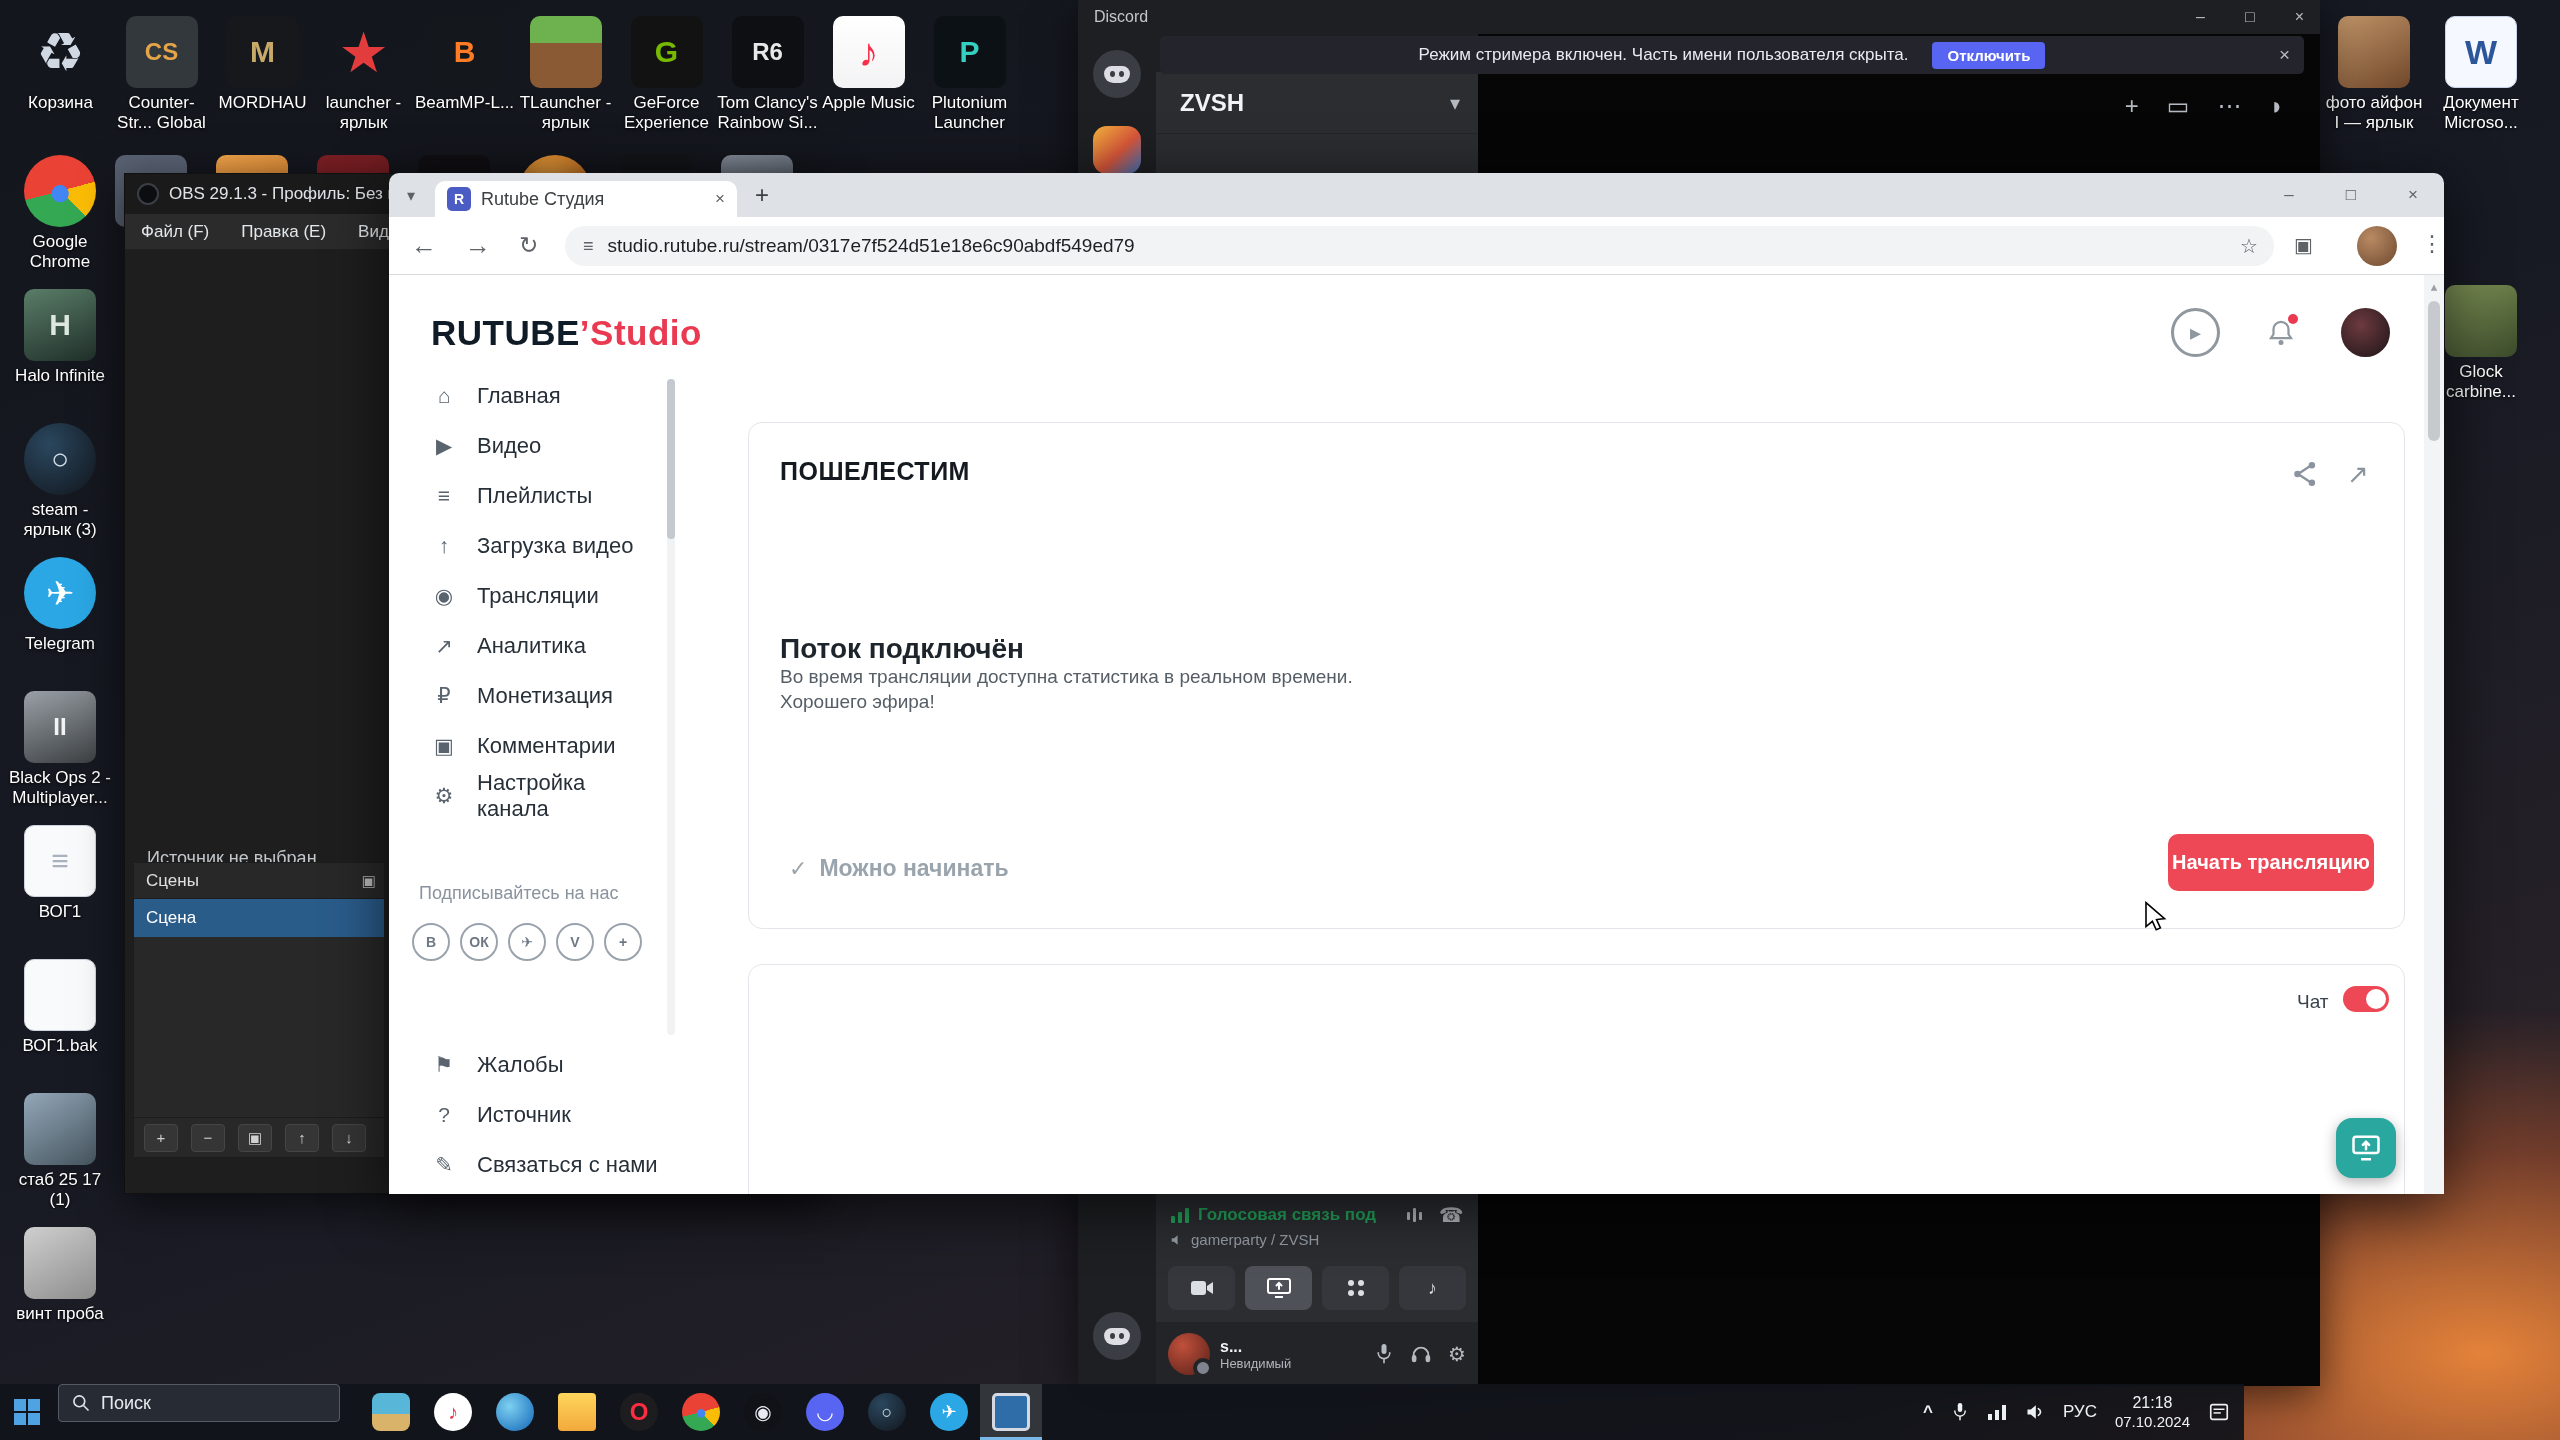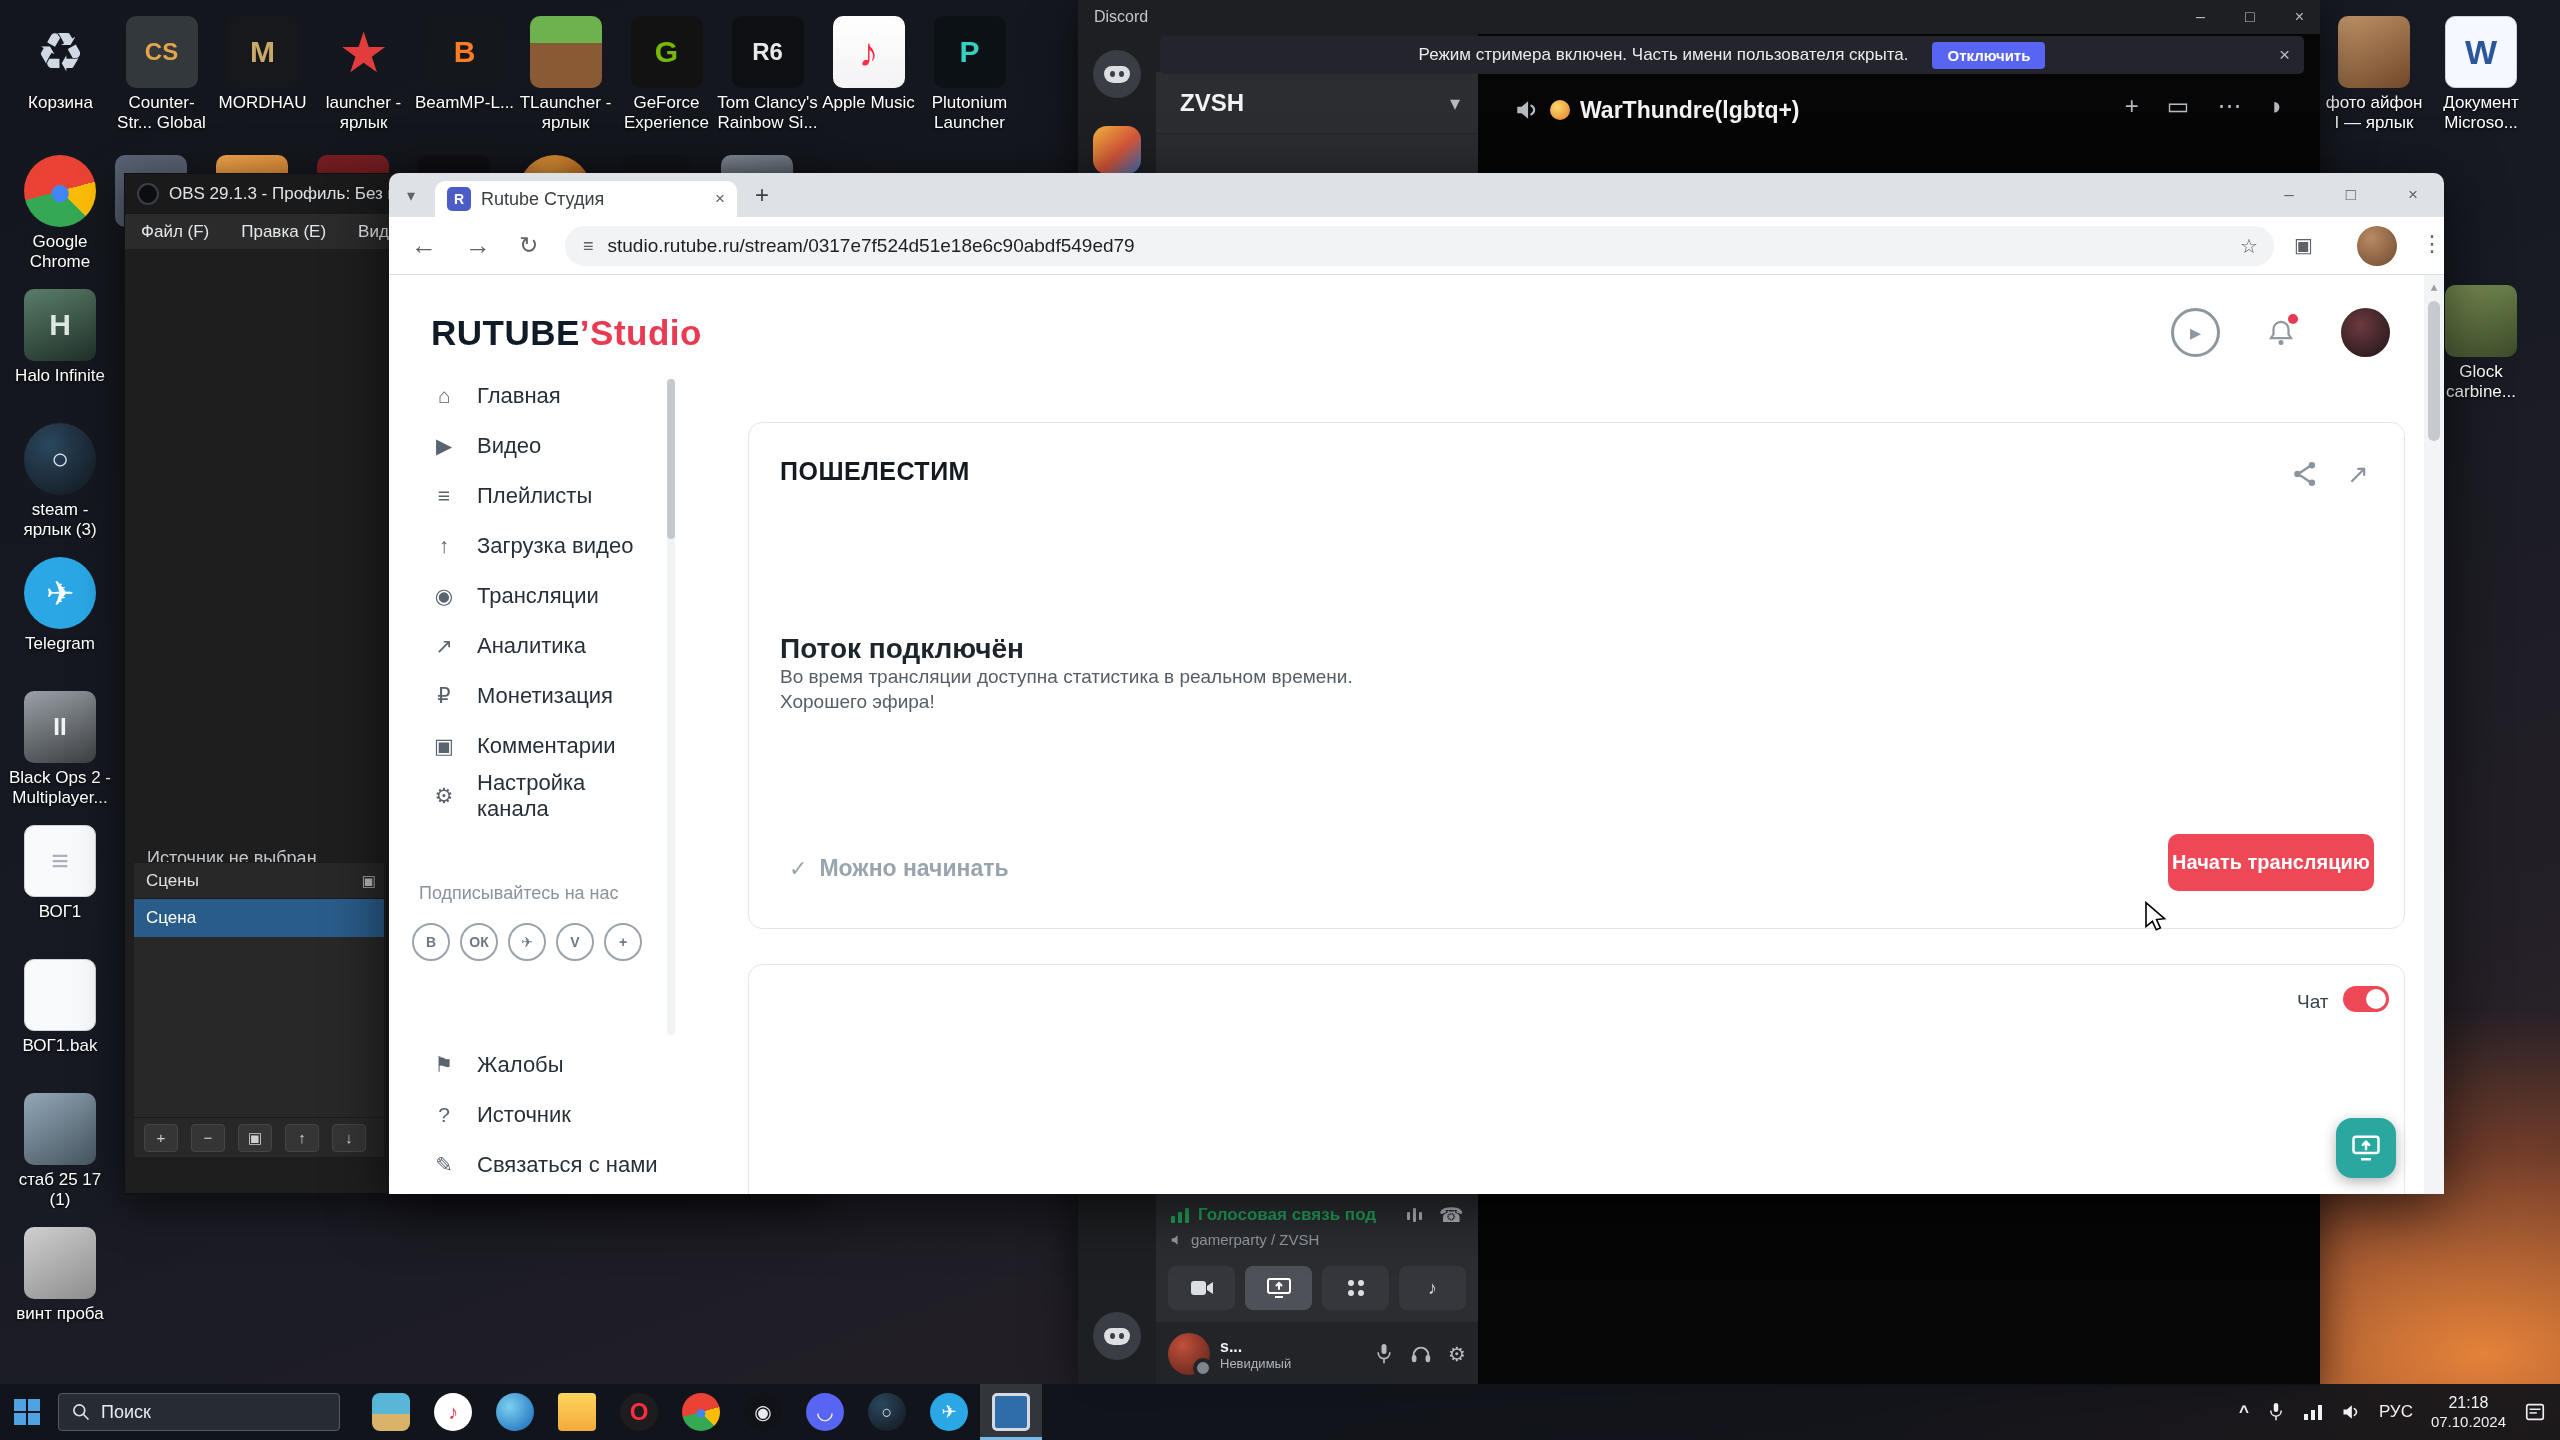--- a/index.html
+++ b/index.html
@@ -145,21 +145,21 @@
   #rt-start-btn{position:absolute;left:1419px;top:411px;width:206px;height:57px;background:#ee4756;border-radius:10px;color:#fff;font-size:20px;font-weight:600;display:flex;align-items:center;justify-content:center}
   #rt-chat-label{position:absolute;left:1548px;top:26px;font-size:19px;color:#3a434c}
   #rt-toggle{position:absolute;left:1594px;top:21px;width:46px;height:26px;background:#ee4756;border-radius:13px}
   #rt-toggle::after{content:"";position:absolute;right:3px;top:3px;width:20px;height:20px;background:#fff;border-radius:50%}
   #rt-float{position:absolute;left:1947px;top:843px;width:60px;height:60px;border-radius:16px;background:#2aa8a0;display:flex;align-items:center;justify-content:center;box-shadow:0 4px 14px rgba(0,0,0,.3)}
   #rt-pagesb{position:absolute;right:0;top:0;width:20px;bottom:0;background:#f3f4f6}
   #rt-pagesb .arrow{position:absolute;top:4px;left:0;width:20px;text-align:center;color:#9aa0a6;font-size:13px}
   #rt-pagesb .thumb{position:absolute;left:4px;top:26px;width:12px;height:140px;background:#c6cace;border-radius:6px}
 
   
-  #taskbar{position:absolute;left:0;bottom:0;width:2560px;height:56px;background:rgba(16,19,26,.93);z-index:50;display:flex;align-items:center}
+  #taskbar{position:absolute;left:0;bottom:0;width:2244px;height:56px;background:rgba(16,19,26,.93);z-index:50;display:flex;}
   #tb-start{width:54px;height:56px;display:flex;align-items:center;justify-content:center}
   .win-logo{display:grid;grid-template-columns:12px 12px;grid-template-rows:12px 12px;gap:2px}
   .win-logo div{background:#4fa3e3}
   #tb-search{width:282px;height:38px;margin-left:4px;background:#272c34;border:1px solid #565b63;border-radius:4px;display:flex;align-items:center;gap:10px;padding-left:12px;color:#e6e9ed;font-size:18px}
   #tb-apps{display:flex;align-items:center;margin-left:20px}
   .tb-app{width:62px;height:56px;display:flex;align-items:center;justify-content:center}
   .tb-app .ic{width:38px;height:38px;display:flex;align-items:center;justify-content:center;font-weight:700;border-radius:8px;font-size:20px}
   #tb-tray{margin-left:auto;display:flex;align-items:center;gap:18px;padding-right:14px;color:#eef1f4}
   .tb-caret{font-size:17px;font-weight:700}
   #tb-lang{font-size:17px}
@@ -303,28 +303,20 @@
     <div class="dc-rail">
       <div class="dc-home">
           <div class="dc-home-blob"></div>
         </div>
       <div class="dc-server"></div>
       <div class="dc-home dc-home2">
           <div class="dc-home-blob"></div>
         </div>
     </div>
     <div class="dc-main">
-      <div class="dc-main-header">
-        <svg style="margin-left:36px" width="26" height="26" viewBox="0 0 24 24">
-            <path d="M3 9v6h4l6 5V4L7 9H3z" fill="#b5bac1"></path>
-            <path d="M16 8c1.6 1 2.6 2.3 2.6 4s-1 3-2.6 4" stroke="#b5bac1" fill="none" stroke-width="2" stroke-linecap="round"></path>
-          </svg>
-        <span class="dc-emoji"></span>
-        <span class="dc-chan-title">WarThundre(lgbtq+)</span>
-      </div>
       <div id="dc-actions">
           <span class="dc-act">+</span>
           <span class="dc-act">▭</span>
           <span class="dc-act">⋯</span>
           <span class="dc-act">◗</span>
         </div>
     </div>
     <div class="dc-banner">
       <span class="dc-banner-text">Режим стримера включен. Часть имени пользователя скрыта.</span>
       <span class="dc-banner-btn">Отключить</span>

